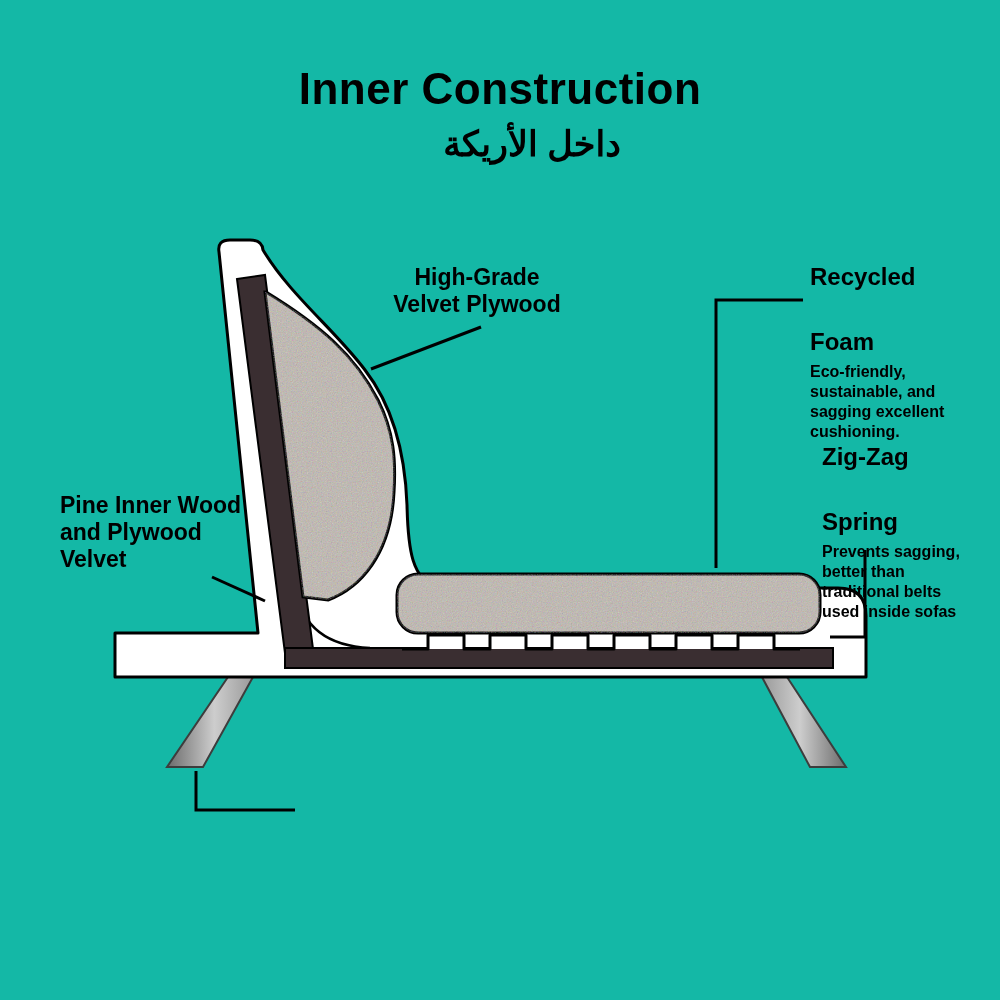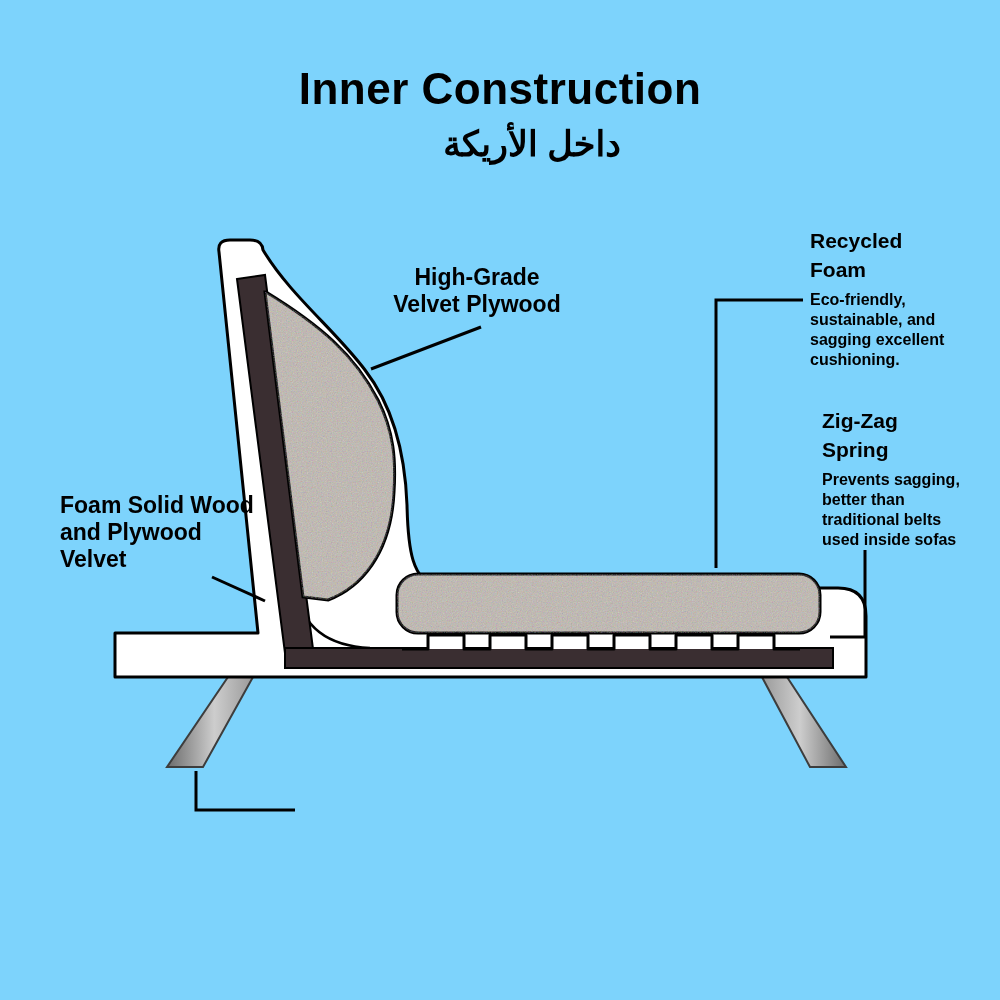--- a/index.html
+++ b/index.html
@@ -1,26 +1,26 @@
 <!DOCTYPE html>
 <html><head>
 <meta charset="utf-8">
 <style>
   html,body{margin:0;padding:0;background:#fff;}
   body{font-family:"Liberation Sans", sans-serif;color:#000;}
-  .stage{position:relative;width:1000px;height:1000px;background:#7dd3fc;overflow:hidden;}
+  .stage{position:relative;width:1000px;height:1000px;background:#14b8a6;overflow:hidden;}
   .stage svg{position:absolute;left:0;top:0;}
   .title{position:absolute;left:0;top:64px;width:1000px;text-align:center;
          font-size:44px;font-weight:700;letter-spacing:.5px;}
   .subtitle{position:absolute;left:0;top:124px;width:1000px;text-align:center;
             font-size:35px;font-weight:700;margin-left:32px;}
   .lbl{position:absolute;font-weight:700;}
   .lbl.center{text-align:center;}
   .h23{font-size:23px;line-height:27px;}
-  .h24{font-size:21px;line-height:29px;}
+  .h24{font-size:24px;line-height:29px;margin-top:36px;}
   .d16{font-size:16px;line-height:20px;}
   .gap6{height:6px;}
   .velvet{left:347px;top:264px;width:260px;}
   .recycled{left:810px;top:226px;width:190px;}
   .zigzag{left:822px;top:406px;width:190px;}
   .pine{left:60px;top:492px;width:240px;}
   .legs{left:308px;top:787px;width:220px;}
 </style>
 </head>
 <body>
@@ -107,19 +107,19 @@
     <div class="h24">Zig-Zag</div>
     <div class="h24">Spring</div>
     <div class="gap6"></div>
     <div class="d16">Prevents sagging,</div>
     <div class="d16">better than</div>
     <div class="d16">traditional belts</div>
     <div class="d16">used inside sofas</div>
   </div>
 
   <div class="lbl pine h23">
-    <div>Foam Solid Wood</div>
+    <div>Pine Inner Wood</div>
     <div>and Plywood</div>
     <div>Velvet</div>
   </div>
 
 
 </div>
 
 </body></html>

